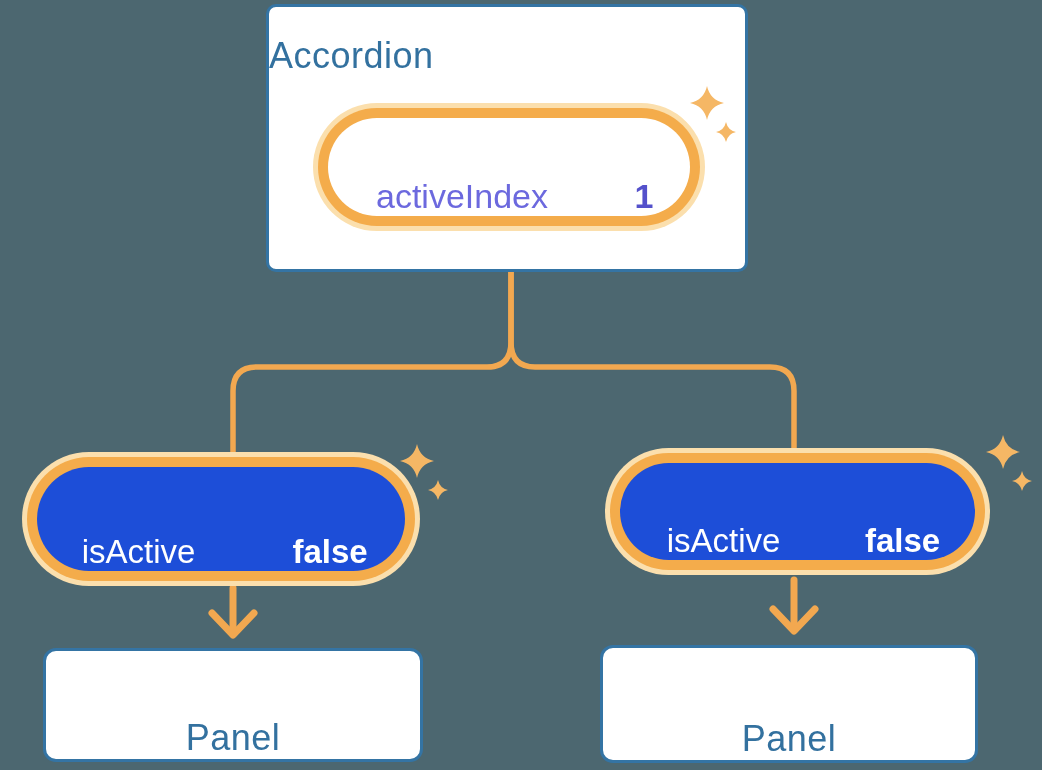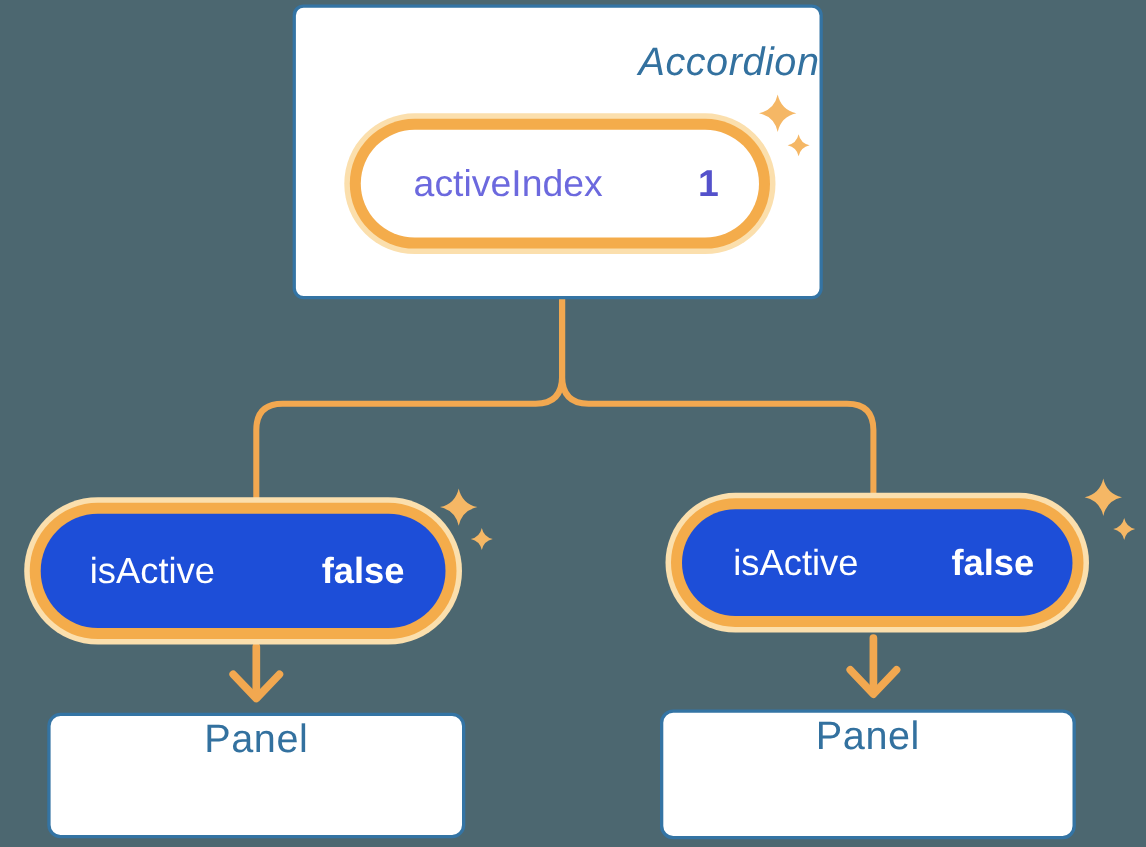--- a/index.html
+++ b/index.html
@@ -26,26 +26,25 @@
     position: absolute;
     background: #FFFFFF;
     border: 3px solid #3474A4;
     border-radius: 12px;
     box-sizing: border-box;
     z-index: 2;
   }
   #accordion-box { left: 266px; top: 4px; width: 482px; height: 268px; border-radius: 10px; }
   .card-title {
     margin-top: 28px;
-    text-align: right;
+    text-align: left;
     font-size: 36px;
     font-weight: 500;
     color: #33719F;
     letter-spacing: 0.5px;
-    font-style: italic;
   }
 
   
   .pill-glow {
     position: absolute;
     background: #FBDFAD;
     border-radius: 999px;
     padding: 5px;
     box-sizing: border-box;
     z-index: 2;
@@ -54,21 +53,21 @@
     background: #F4AC4B;
     border-radius: 999px;
     padding: 10px;
     height: 100%;
     box-sizing: border-box;
   }
   .pill-inner {
     border-radius: 999px;
     height: 100%;
     display: flex;
-    align-items: center;
+    align-items: flex-end;
     overflow: hidden;
   }
   .pill-inner.white { background: #FFFFFF; }
   .pill-inner.purple { background: #1d4ed8; }
 
   .cell {
     display: flex;
     align-items: center;
     justify-content: center;
   }
@@ -82,26 +81,27 @@
 
   #prop-pill-left  { left: 22px;  top: 452px; width: 398px; height: 134px; }
   #prop-pill-right { left: 605px; top: 448px; width: 385px; height: 127px; }
   .prop-label { font-size: 33px; color: #FFFFFF; }
   .prop-value { font-size: 33px; font-weight: 700; color: #FFFFFF; }
   #prop-pill-left  .cell.value { width: 150px; padding-left: 12px; }
   #prop-pill-right .cell.value { width: 145px; }
 
   .panel {
     display: flex;
-    align-items: flex-start;
+    align-items: flex-end;
     justify-content: center;
     font-size: 36px;
     font-weight: 500;
     color: #33719F;
     letter-spacing: 0.5px;
+    border-radius: 13px;
   }
   #panel-left  { left: 43px;  top: 648px; width: 380px; height: 114px; }
   #panel-right { left: 600px; top: 645px; width: 378px; height: 118px; }
 </style>
 </head>
 <body>
 
 <div class="canvas">
 
   <svg class="layer" id="connector-layer" viewBox="0 0 1042 770" xmlns="http://www.w3.org/2000/svg">

